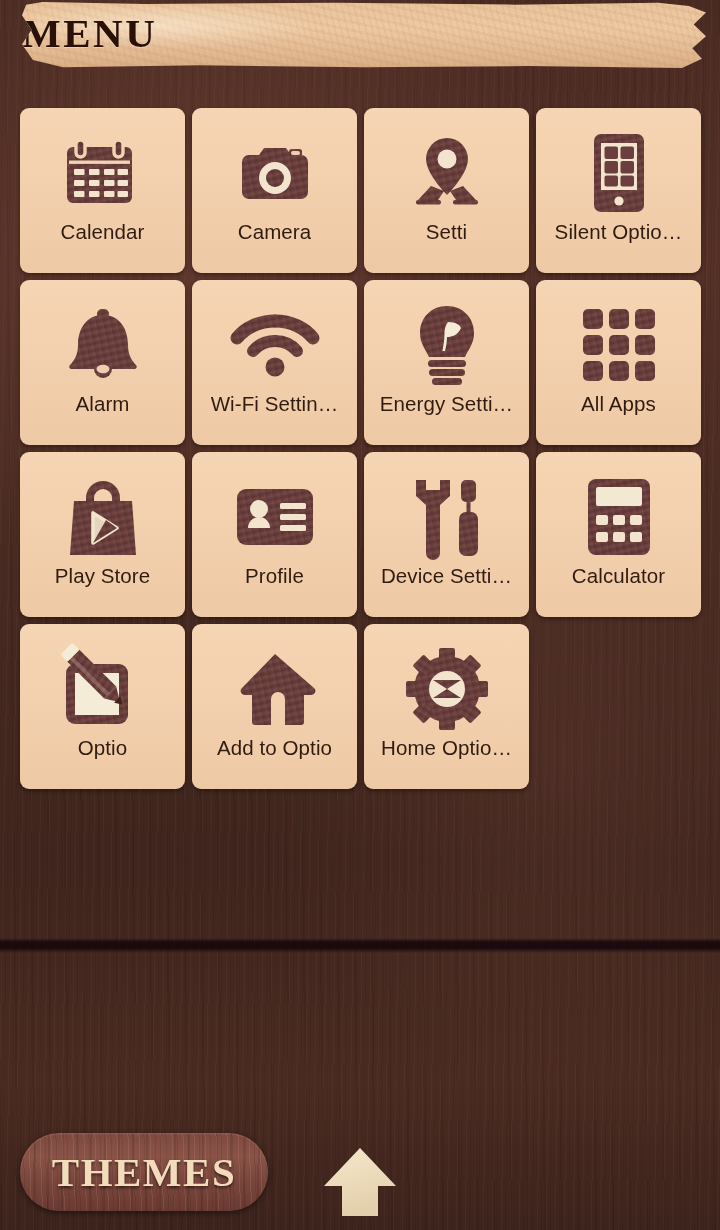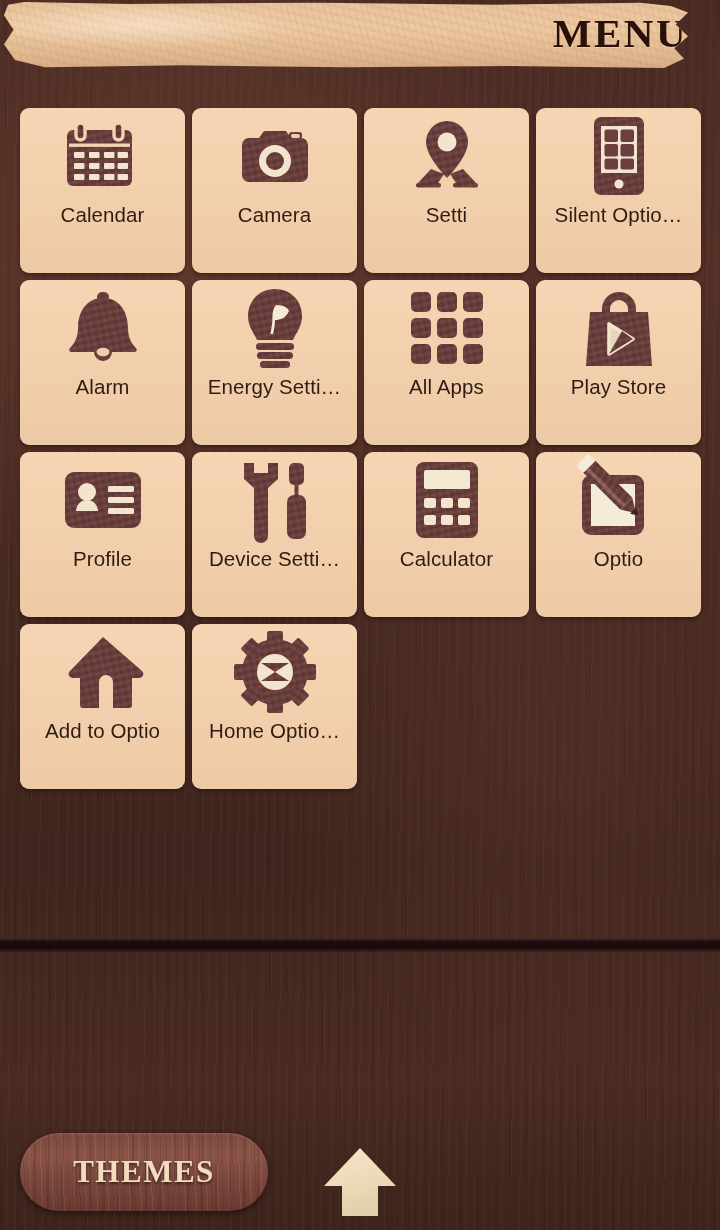--- a/index.html
+++ b/index.html
@@ -23,50 +23,50 @@
         rgba(0,0,0,0) 1px, rgba(0,0,0,0) 4px,
         rgba(0,0,0,.05) 4px, rgba(0,0,0,.05) 5px,
         rgba(0,0,0,0) 5px, rgba(0,0,0,0) 9px),
       repeating-linear-gradient(89.4deg,
         rgba(0,0,0,.07) 0px, rgba(0,0,0,.07) 2px,
         rgba(0,0,0,0) 2px, rgba(0,0,0,0) 17px),
       linear-gradient(to bottom,#4a2b22 0%,#543027 22%,#472a21 48%,#3f251d 70%,#4a2b21 88%,#3d241c 100%);
   }
   
   #banner{
-    position:absolute;left:4px;top:2px;width:684px;height:66px;
+    position:absolute;left:22px;top:2px;width:684px;height:66px;
     background:
       radial-gradient(ellipse 40% 60% at 20% 35%, rgba(255,245,228,.5), rgba(0,0,0,0) 60%),
       repeating-linear-gradient(76deg, rgba(180,135,95,.10) 0 2px, rgba(0,0,0,0) 2px 6px),
       repeating-linear-gradient(12deg, rgba(155,112,74,.08) 0 3px, rgba(0,0,0,0) 3px 8px),
       linear-gradient(to bottom,#e9c49c 0%,#eec9a2 40%,#e3bb93 75%,#d9ae85 100%);
     clip-path:polygon(0.6% 4%, 3% 0%, 18% 3%, 46% 1%, 72% 4%, 93% 1%, 97.5% 6%,
                       100% 16%, 98.2% 34%, 100% 52%, 98% 70%, 99.4% 86%, 96.5% 100%,
                       74% 97%, 50% 99%, 26% 96%, 6% 99%, 1.6% 88%, 0% 64%, 1.4% 42%, 0% 20%);
     box-shadow:0 3px 7px rgba(0,0,0,.45);
-    display:flex;align-items:center;justify-content:flex-end;
+    display:flex;align-items:center;justify-content:flex-start;
   }
   #banner-title{
     font-family:"Liberation Serif",serif;
     font-weight:bold;font-size:41px;letter-spacing:2.5px;
     color:#2a1108;text-shadow:0 1px 0 rgba(255,240,220,.35);
     line-height:1;padding-bottom:3px;
   }
   
   #grid{
     position:absolute;left:20px;top:108px;width:680px;
     display:grid;grid-template-columns:repeat(4,165px);
     column-gap:7px;row-gap:7px;
   }
   .tile{
     width:165px;height:165px;border-radius:9px;
     background:linear-gradient(to bottom,#f6d5b4 0%,#f2cfac 55%,#eec9a6 100%);
     box-shadow:0 2px 4px rgba(0,0,0,.38);
     display:flex;flex-direction:column;align-items:center;
-    justify-content:flex-start;box-sizing:border-box;padding-top:6px;
+    justify-content:flex-start;box-sizing:border-box;padding-top:23px;
     overflow:hidden;
   }
   .icon-wrap{
     width:84px;height:84px;display:flex;align-items:center;justify-content:center;
   }
   .tile-label{
     margin-top:5px;font-size:20.5px;color:#2f1c10;
     max-width:155px;white-space:nowrap;overflow:hidden;text-align:center;
     letter-spacing:.1px;
   }
@@ -80,21 +80,21 @@
         rgba(0,0,0,.09) 5px 6px, rgba(0,0,0,0) 6px 11px),
       repeating-linear-gradient(91deg, rgba(0,0,0,.10) 0 2px, rgba(0,0,0,0) 2px 14px),
       linear-gradient(to bottom,#7d4a40 0%,#8a5347 30%,#78453b 65%,#693a32 100%);
     box-shadow:0 2px 6px rgba(0,0,0,.5), inset 0 1px 2px rgba(255,200,175,.18);
     display:flex;align-items:center;justify-content:center;
   }
   #pill-themes{left:20px;width:248px;}
   #pill-wallpapers{left:452px;width:248px;}
   .pill-label{
     font-family:"Liberation Serif",serif;font-weight:bold;
-    font-size:31px;letter-spacing:1.5px;color:#f3dcbb;
+    font-size:41px;letter-spacing:1.5px;color:#f3dcbb;
     text-shadow:0 2px 3px rgba(0,0,0,.55);
   }
   #home-arrow{position:absolute;left:320px;top:16px;width:80px;height:76px;}
 </style>
 </head>
 <body>
 
 <div id="screen">
 
   <div id="banner">
@@ -195,20 +195,32 @@
         <svg width="78" height="76" viewBox="0 0 78 76">
           <rect x="33" y="2" width="12" height="10" rx="5" fill="url(#wgr)"></rect>
           <path d="M39 8 c-16 0 -25 13 -25 30 c0 10 -4 16 -8 20 c-1.6 1.6 -.6 4 1.8 4 h62.4 c2.4 0 3.4 -2.4 1.8 -4 c-4 -4 -8 -10 -8 -20 c0 -17 -9 -30 -25 -30 z" fill="url(#wgr)"></path>
           <path d="M30 62 a9 9 0 0 0 18 0 z" fill="url(#wgr)"></path>
           <ellipse cx="39" cy="62" rx="6.5" ry="4.2" fill="#f0cdae"></ellipse>
         </svg>
       </div>
       <div class="tile-label">Alarm</div>
     </div>
 
+    <div class="tile">
+      <div class="icon-wrap">
+        <svg width="82" height="64" viewBox="0 0 82 64">
+          <path d="M41 8 C25 8 11 15 3 25" fill="none" stroke="url(#wgr)" stroke-width="13" stroke-linecap="round"></path>
+          <path d="M41 8 C57 8 71 15 79 25" fill="none" stroke="url(#wgr)" stroke-width="13" stroke-linecap="round"></path>
+          <path d="M41 28 C32 28 24 32 19 38" fill="none" stroke="url(#wgr)" stroke-width="12" stroke-linecap="round"></path>
+          <path d="M41 28 C50 28 58 32 63 38" fill="none" stroke="url(#wgr)" stroke-width="12" stroke-linecap="round"></path>
+          <circle cx="41" cy="54" r="9.5" fill="url(#wgr)"></circle>
+        </svg>
+      </div>
+      <div class="tile-label">Wi-Fi Settin…</div>
+    </div>
 
     <div class="tile">
       <div class="icon-wrap">
         <svg width="64" height="82" viewBox="0 0 64 82">
           <path d="M32 2 C16 2 5 14 5 29 c0 11 6 17 9 24 h36 c3 -7 9 -13 9 -24 C59 14 48 2 32 2 z" fill="url(#wgr)"></path>
           <path d="M33 18 c8 0 12 3 13 6 c-3 7 -9 9 -14 9 c0 5 -1 10 -2 14 l-2.6 0 c1 -5 2 -11 2 -16 c0 -6 1 -10 3.6 -13 z" fill="#f5ecd8"></path>
           <rect x="13" y="56" width="38" height="7" rx="3.5" fill="url(#wgr)"></rect>
           <rect x="14" y="65" width="36" height="7" rx="3.5" fill="url(#wgr)"></rect>
           <rect x="17" y="74" width="30" height="7" rx="3.5" fill="url(#wgr)"></rect>
         </svg>

